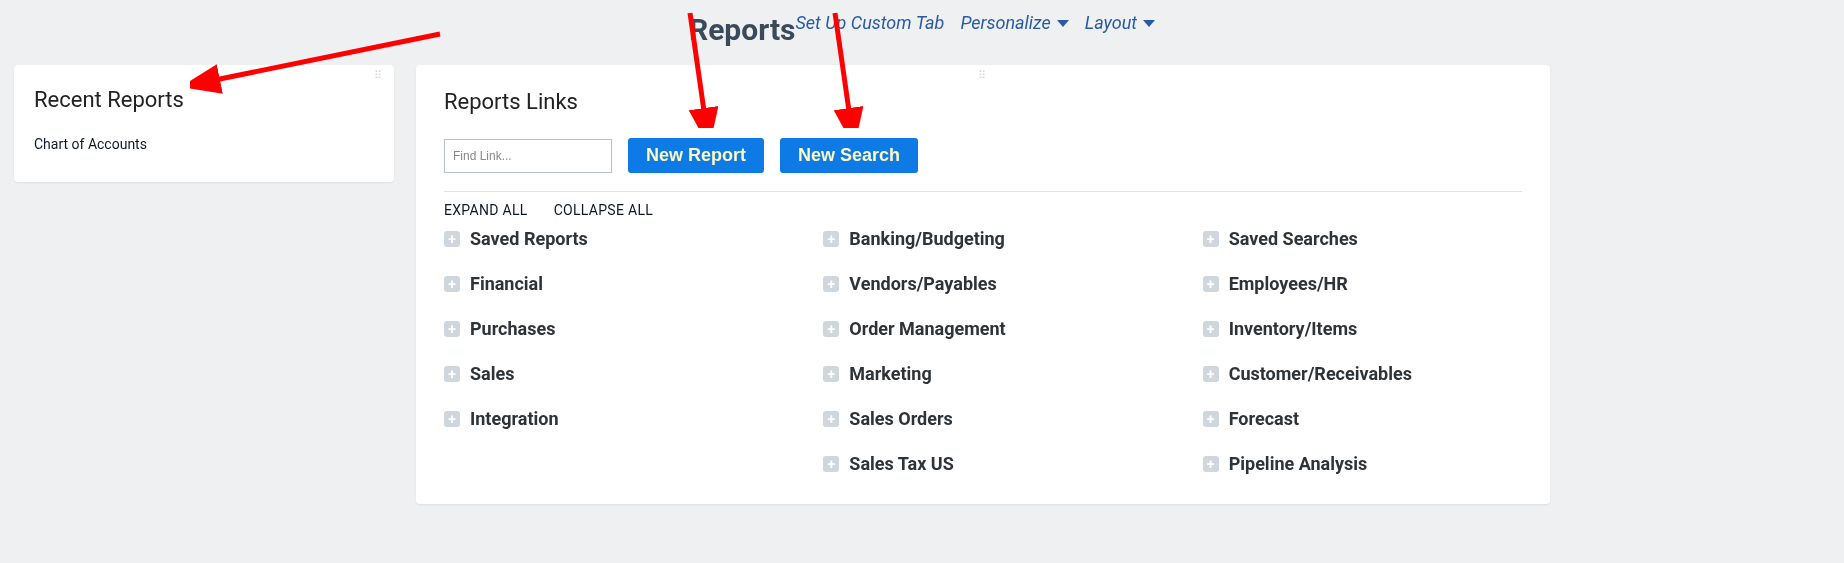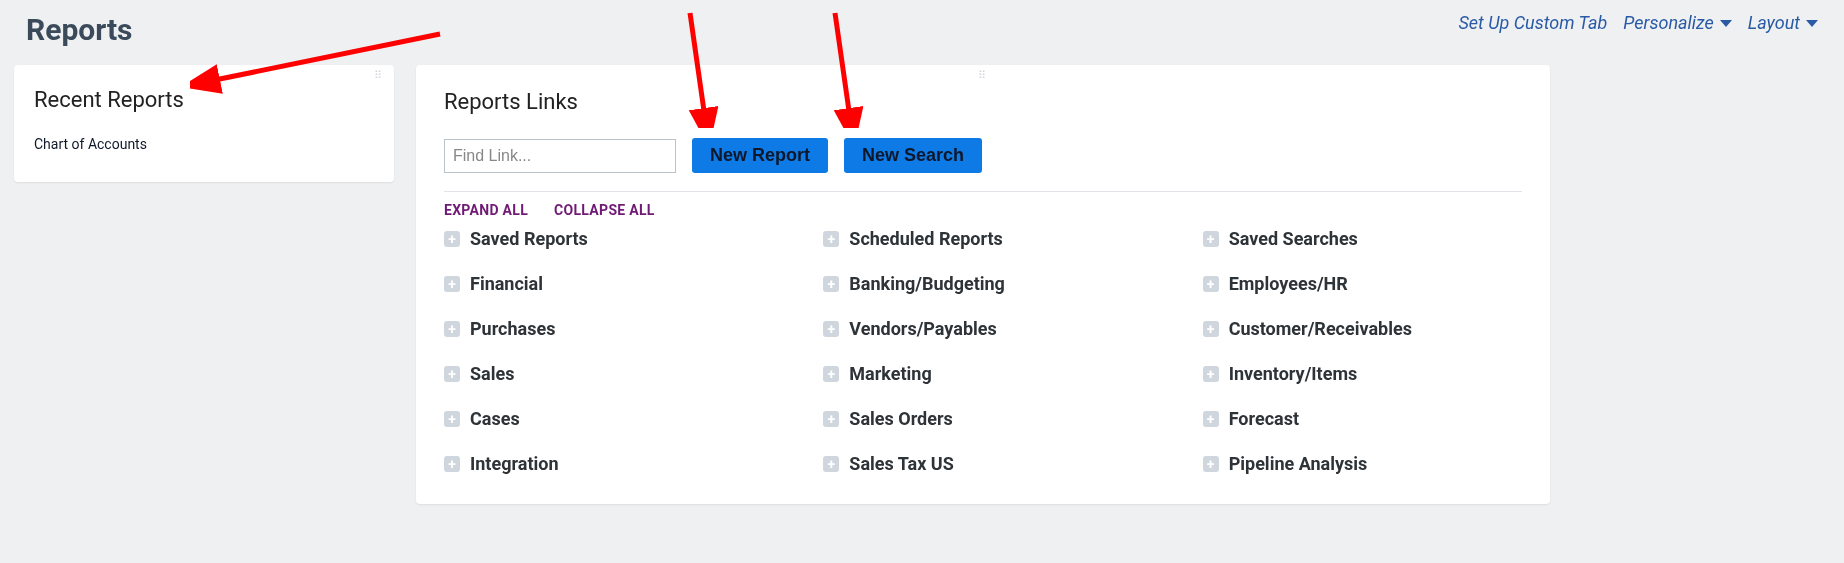--- a/index.html
+++ b/index.html
@@ -6,21 +6,21 @@
   body {
     font-family: -apple-system, BlinkMacSystemFont, "Segoe UI", Roboto, Arial, sans-serif;
     background: #eef0f2;
     width: 1844px;
     height: 563px;
     overflow: hidden;
     position: relative;
   }
   .top-bar {
     display: flex;
-    justify-content: space-between;
+    justify-content: center;
     align-items: flex-start;
     padding: 8px 20px 0 20px;
   }
   .page-title {
     font-size: 30px;
     font-weight: 700;
     color: #3b4a5a;
     padding-left: 6px;
     padding-top: 4px;
   }
@@ -89,55 +89,54 @@
   }
   .main-card .drag-dots { right: 50%; transform: translateX(50%); }
   .links-row {
     display: flex;
     align-items: center;
     gap: 16px;
     margin-top: 6px;
     margin-bottom: 18px;
   }
   .find-input {
-    width: 232px;
+    width: 168px;
     height: 34px;
     border: 1px solid #b9c1c9;
     padding: 0 8px;
-    font-size: 16px;
+    font-size: 12px;
     color: #555;
   }
   .find-input::placeholder { color: #888; }
   .btn {
     background: #0a6ed1;
     background: #0d7ae5;
     border: none;
-    color: #0f172a;
+    color: #fef9c3;
     font-size: 18px;
     font-weight: 600;
     padding: 7px 18px;
     border-radius: 3px;
     cursor: pointer;
   }
   hr.sep {
     border: none;
     border-top: 1px solid #e0e4e8;
     margin-bottom: 10px;
   }
   .expand-row {
     display: flex;
     gap: 26px;
     margin-bottom: 10px;
   }
   .expand-link {
     font-size: 14px;
-    color: #701a75;
+    color: #0f172a;
     cursor: pointer;
     letter-spacing: 0.3px;
-    font-weight: bold;
   }
   .categories {
     display: flex;
     gap: 60px;
   }
   .cat-col {
     display: flex;
     flex-direction: column;
     gap: 24px;
     width: 320px;
@@ -228,39 +227,35 @@
           <div class="cat-item">
             <span class="plus-icon"></span>
             <span class="cat-label">Purchases</span>
           </div>
           <div class="cat-item">
             <span class="plus-icon"></span>
             <span class="cat-label">Sales</span>
           </div>
           <div class="cat-item">
             <span class="plus-icon"></span>
-            <span class="cat-label">Cases</span>
-          </div>
-          <div class="cat-item">
-            <span class="plus-icon"></span>
             <span class="cat-label">Integration</span>
           </div>
         </div>
       <div class="cat-col">
           <div class="cat-item">
             <span class="plus-icon"></span>
-            <span class="cat-label">Scheduled Reports</span>
-          </div>
-          <div class="cat-item">
-            <span class="plus-icon"></span>
             <span class="cat-label">Banking/Budgeting</span>
           </div>
           <div class="cat-item">
             <span class="plus-icon"></span>
             <span class="cat-label">Vendors/Payables</span>
+          </div>
+          <div class="cat-item">
+            <span class="plus-icon"></span>
+            <span class="cat-label">Order Management</span>
           </div>
           <div class="cat-item">
             <span class="plus-icon"></span>
             <span class="cat-label">Marketing</span>
           </div>
           <div class="cat-item">
             <span class="plus-icon"></span>
             <span class="cat-label">Sales Orders</span>
           </div>
           <div class="cat-item">
@@ -272,25 +267,25 @@
           <div class="cat-item">
             <span class="plus-icon"></span>
             <span class="cat-label">Saved Searches</span>
           </div>
           <div class="cat-item">
             <span class="plus-icon"></span>
             <span class="cat-label">Employees/HR</span>
           </div>
           <div class="cat-item">
             <span class="plus-icon"></span>
+            <span class="cat-label">Inventory/Items</span>
+          </div>
+          <div class="cat-item">
+            <span class="plus-icon"></span>
             <span class="cat-label">Customer/Receivables</span>
-          </div>
-          <div class="cat-item">
-            <span class="plus-icon"></span>
-            <span class="cat-label">Inventory/Items</span>
           </div>
           <div class="cat-item">
             <span class="plus-icon"></span>
             <span class="cat-label">Forecast</span>
           </div>
           <div class="cat-item">
             <span class="plus-icon"></span>
             <span class="cat-label">Pipeline Analysis</span>
           </div>
         </div>

